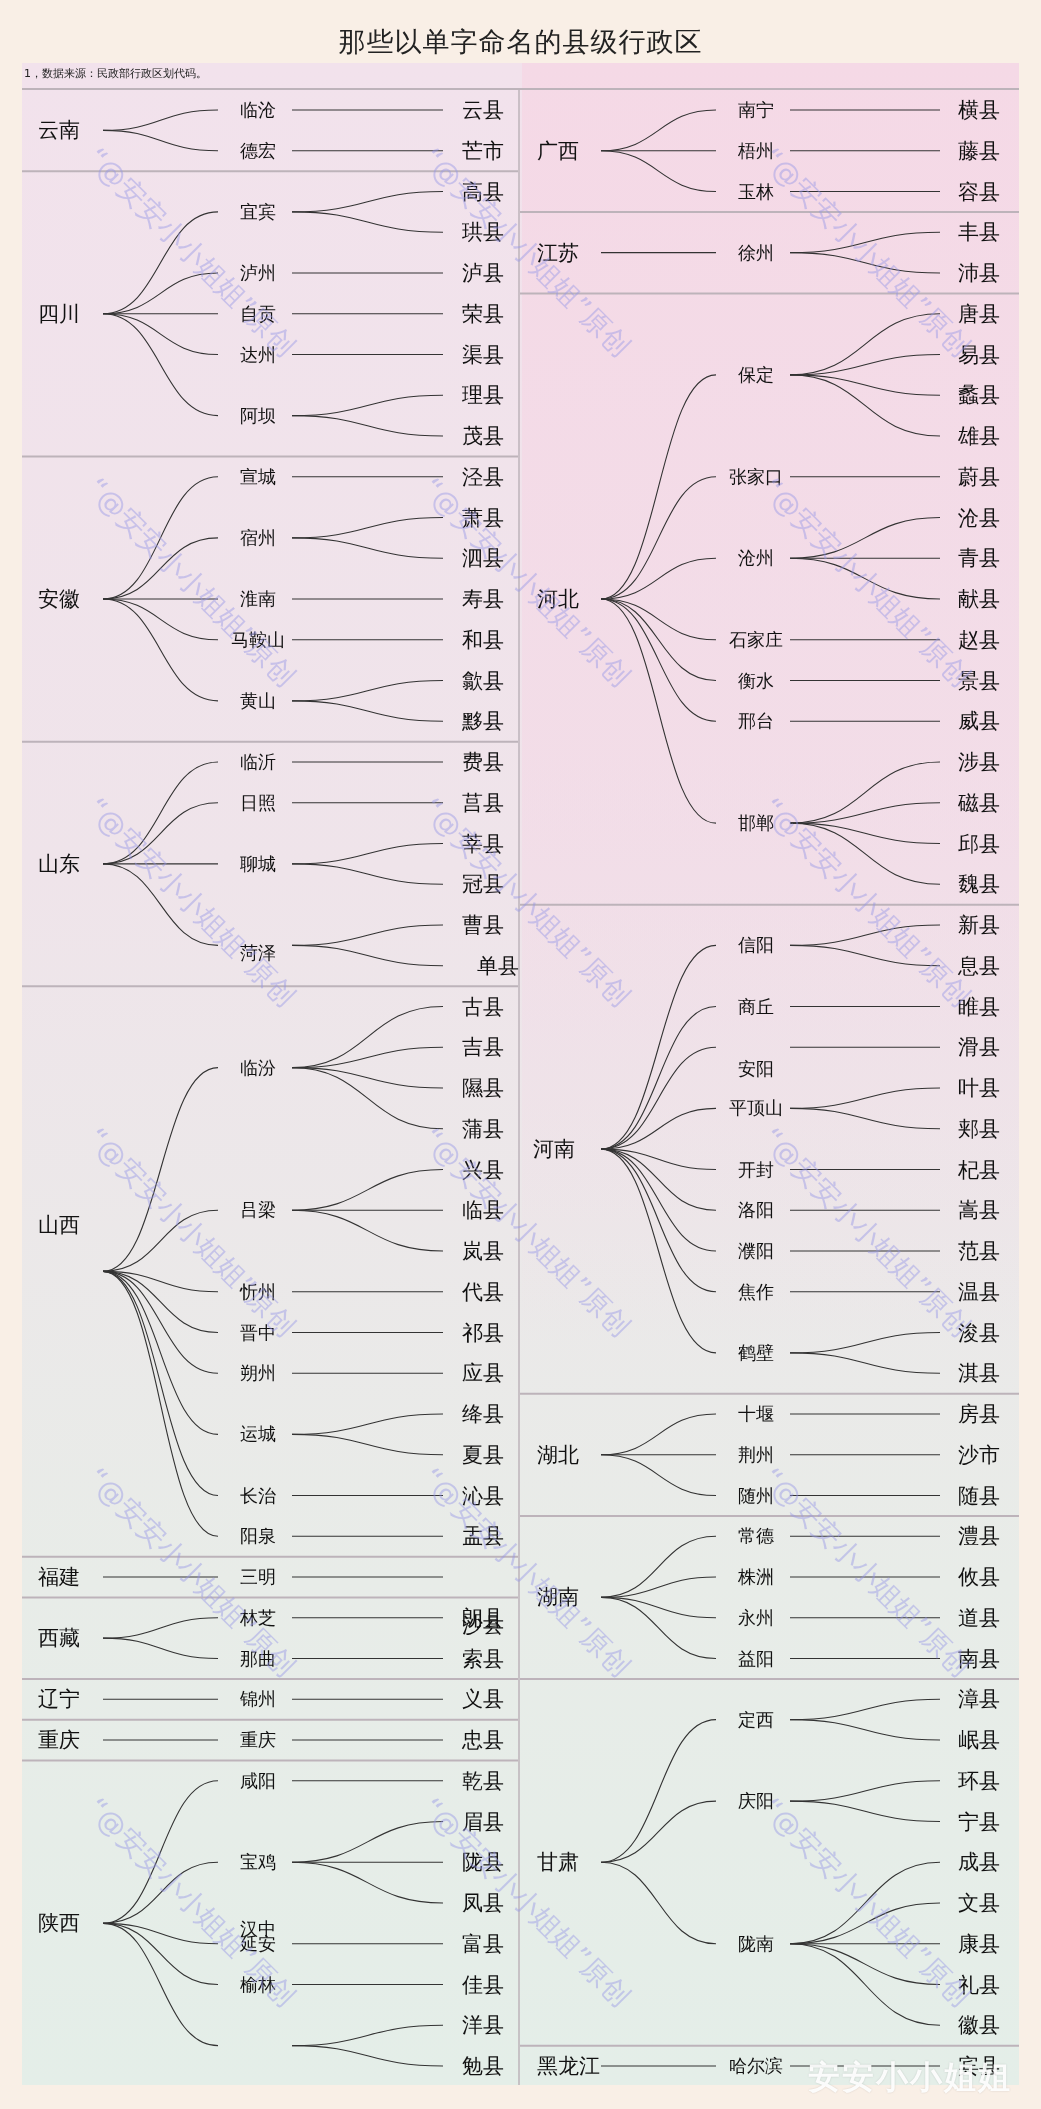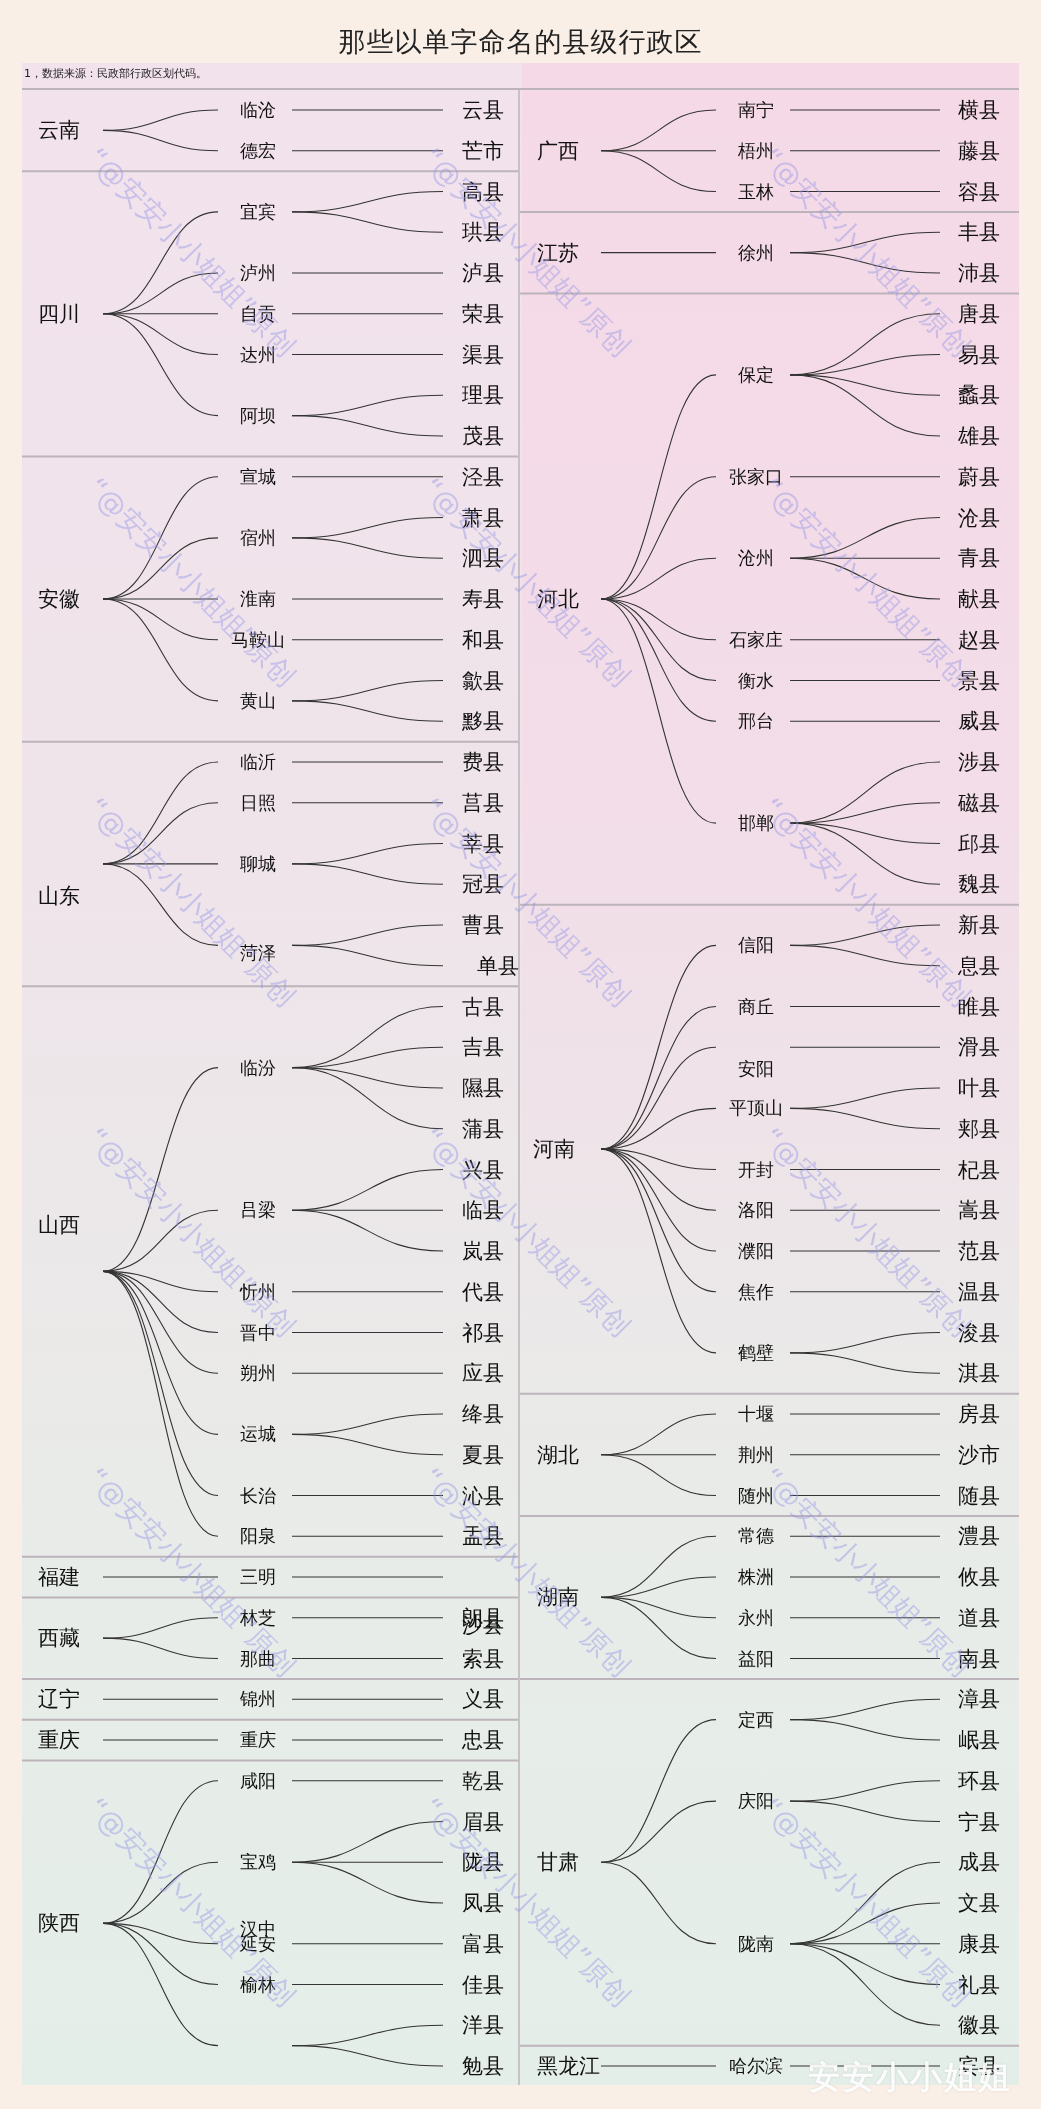--- a/index.html
+++ b/index.html
@@ -248,21 +248,21 @@
     <div class="lbl city" style="left: 258px; transform: translate(-50%, -50%); top: 762px;">临沂</div>
     <div class="lbl county" style="left: 462px; top: 762px;">费县</div>
     <div class="lbl city" style="left: 258px; transform: translate(-50%, -50%); top: 802.75px;">日照</div>
     <div class="lbl county" style="left: 462px; top: 802.75px;">莒县</div>
     <div class="lbl city" style="left: 258px; transform: translate(-50%, -50%); top: 863.875px;">聊城</div>
     <div class="lbl county" style="left: 462px; top: 843.5px;">莘县</div>
     <div class="lbl county" style="left: 462px; top: 884.25px;">冠县</div>
     <div class="lbl city" style="left: 258px; transform: translate(-50%, -50%); top: 953px; font-family: Liberation Serif, serif;">菏泽</div>
     <div class="lbl county" style="left: 462px; top: 925px;">曹县</div>
     <div class="lbl county" style="left: 462px; top: 965.75px; margin-left: 15px;">单县</div>
-    <div class="lbl prov" style="left: 38px; top: 863.875px; margin-top: 32px;">山东</div>
+    <div class="lbl prov" style="left: 38px; top: 863.875px;">山东</div>
     <div class="lbl city" style="left: 258px; transform: translate(-50%, -50%); top: 1067.62px;">临汾</div>
     <div class="lbl county" style="left: 462px; top: 1006.5px;">古县</div>
     <div class="lbl county" style="left: 462px; top: 1047.25px;">吉县</div>
     <div class="lbl county" style="left: 462px; top: 1088px;">隰县</div>
     <div class="lbl county" style="left: 462px; top: 1128.75px;">蒲县</div>
     <div class="lbl city" style="left: 258px; transform: translate(-50%, -50%); top: 1210.25px;">吕梁</div>
     <div class="lbl county" style="left: 462px; top: 1169.5px;">兴县</div>
     <div class="lbl county" style="left: 462px; top: 1210.25px;">临县</div>
     <div class="lbl county" style="left: 462px; top: 1251px;">岚县</div>
     <div class="lbl city" style="left: 258px; transform: translate(-50%, -50%); top: 1291.75px;">忻州</div>

